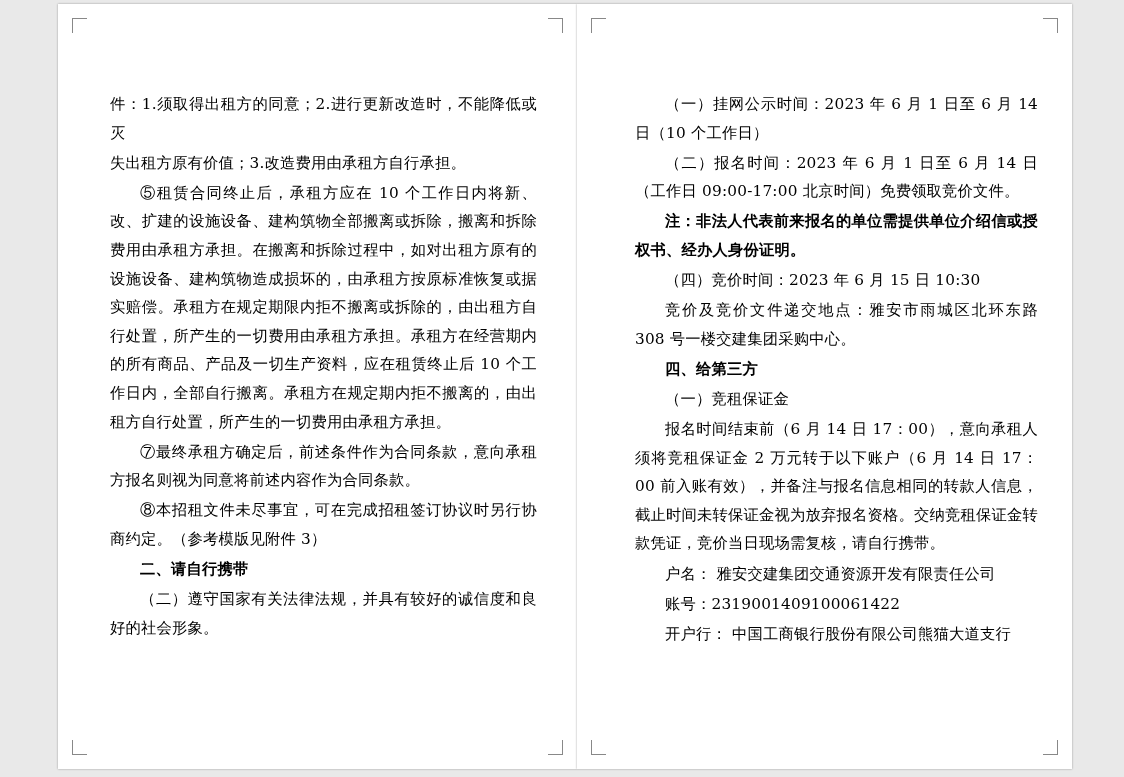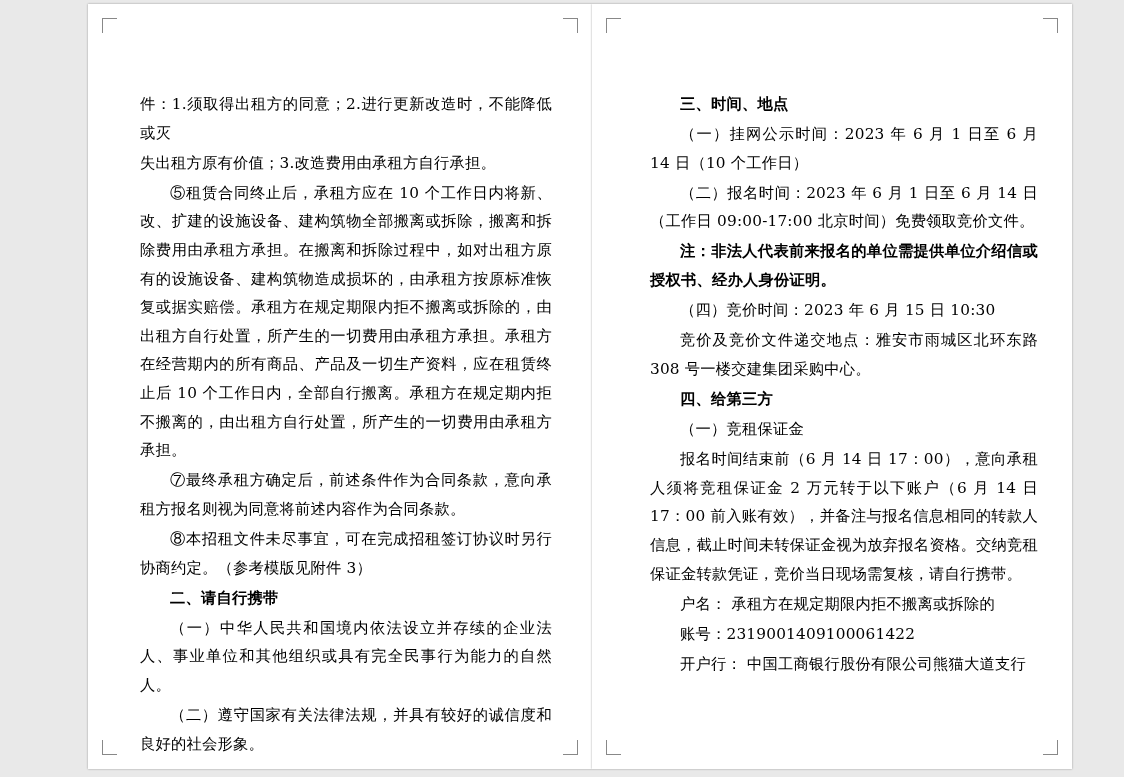--- a/index.html
+++ b/index.html
@@ -22,21 +22,21 @@
   }
   .page {
     position: relative;
     background: #ffffff;
     width: 506px;
     height: 765px;
     margin-top: 4px;
     box-shadow: 0 0 2px rgba(0,0,0,0.35);
     overflow: hidden;
   }
-  .page-left { margin-left: 88px; padding-left: 24px; }
+  .page-left { margin-left: 58px; padding-left: 24px; }
   .page-right { margin-right: 52px; }
 
   
   .mark {
     position: absolute;
     width: 14px;
     height: 14px;
     pointer-events: none;
   }
   .mark.tl { top: 14px; left: 14px; border-left: 1px solid #888; border-top: 1px solid #888; }
@@ -79,40 +79,38 @@
     <span class="mark bl"></span>
     <span class="mark br"></span>
 
     <div class="content">
       <p class="noind">件：1.须取得出租方的同意；2.进行更新改造时，不能降低或灭</p>
       <p class="noind">失出租方原有价值；3.改造费用由承租方自行承担。</p>
       <p class="ind1">⑤租赁合同终止后，承租方应在 10 个工作日内将新、改、扩建的设施设备、建构筑物全部搬离或拆除，搬离和拆除费用由承租方承担。在搬离和拆除过程中，如对出租方原有的设施设备、建构筑物造成损坏的，由承租方按原标准恢复或据实赔偿。承租方在规定期限内拒不搬离或拆除的，由出租方自行处置，所产生的一切费用由承租方承担。承租方在经营期内的所有商品、产品及一切生产资料，应在租赁终止后 10 个工作日内，全部自行搬离。承租方在规定期内拒不搬离的，由出租方自行处置，所产生的一切费用由承租方承担。</p>
       <p class="ind1">⑦最终承租方确定后，前述条件作为合同条款，意向承租方报名则视为同意将前述内容作为合同条款。</p>
       <p class="ind1">⑧本招租文件未尽事宜，可在完成招租签订协议时另行协商约定。（参考模版见附件 3）</p>
       <p class="ind1 bold">二、请自行携带</p>
-      <p class="ind1">（一）中华人民共和国境内依法设立并存续的企业法人、事业单位和其他组织或具有完全民事行为能力的自然人。</p>
       <p class="ind1">（二）遵守国家有关法律法规，并具有较好的诚信度和良好的社会形象。</p>
     </div>
   </div>
 
   <div class="page page-right">
     <span class="mark tl"></span>
     <span class="mark tr"></span>
     <span class="mark bl"></span>
     <span class="mark br"></span>
 
     <div class="content right">
-      <p class="ind1 bold">三、时间、地点</p>
       <p class="ind1">（一）挂网公示时间：2023 年 6 月 1 日至 6 月 14 日（10 个工作日）</p>
       <p class="ind1">（二）报名时间：2023 年 6 月 1 日至 6 月 14 日（工作日 09:00-17:00 北京时间）免费领取竞价文件。</p>
       <p class="ind1 bold">注：非法人代表前来报名的单位需提供单位介绍信或授权书、经办人身份证明。</p>
       <p class="ind1">（四）竞价时间：2023 年 6 月 15 日 10:30</p>
       <p class="ind1">竞价及竞价文件递交地点：雅安市雨城区北环东路 308 号一楼交建集团采购中心。</p>
       <p class="ind1 bold">四、给第三方</p>
       <p class="ind1">（一）竞租保证金</p>
       <p class="ind1">报名时间结束前（6 月 14 日 17：00），意向承租人须将竞租保证金 2 万元转于以下账户（6 月 14 日 17：00 前入账有效），并备注与报名信息相同的转款人信息，截止时间未转保证金视为放弃报名资格。交纳竞租保证金转款凭证，竞价当日现场需复核，请自行携带。</p>
-      <p class="ind1">户名： 承租方在规定期限内拒不搬离或拆除的</p>
+      <p class="ind1">户名： 雅安交建集团交通资源开发有限责任公司</p>
       <p class="ind1">账号：2319001409100061422</p>
       <p class="ind1">开户行： 中国工商银行股份有限公司熊猫大道支行</p>
     </div>
   </div>
 
 </div>
 
 </body></html>

